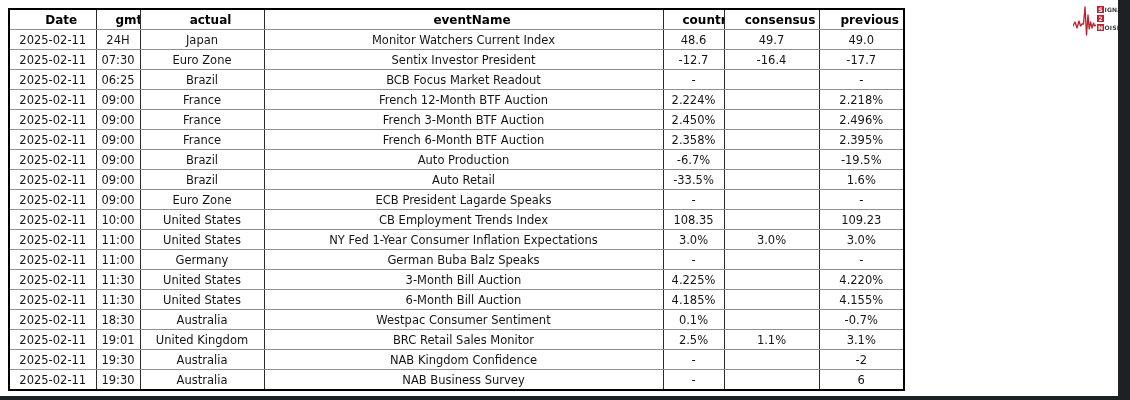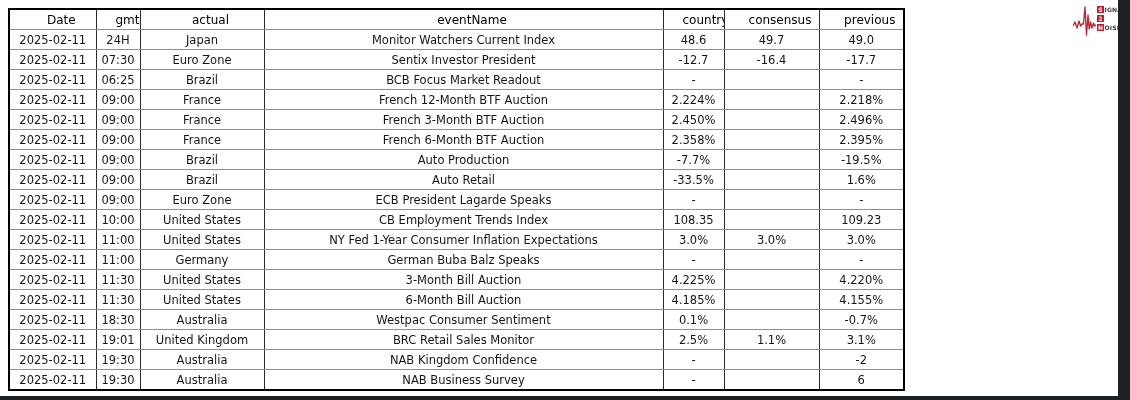--- a/index.html
+++ b/index.html
@@ -47,21 +47,21 @@
     border-top: 1px solid #909090;
     border-bottom: 1px solid #909090;
     height: 19px;
     padding: 0 2px;
     text-align: center;
     vertical-align: middle;
     white-space: nowrap;
     overflow: hidden;
   }
   table.calendar th {
-    font-weight: normal;
+    font-weight: bold;
     font-size: 12px;
     color: #000000;
     padding-left: 19px;
   }
   col.c-date      { width: 87px; }
   col.c-gmt       { width: 44px; }
   col.c-country   { width: 124px; }
   col.c-event     { width: 399px; }
   col.c-actual    { width: 61px; }
   col.c-consensus { width: 95px; }
@@ -186,21 +186,21 @@
           <td>French 6-Month BTF Auction</td>
           <td>2.358%</td>
           <td></td>
           <td>2.395%</td>
         </tr>
         <tr>
           <td>2025-02-11</td>
           <td>09:00</td>
           <td>Brazil</td>
           <td>Auto Production</td>
-          <td>-7.7%</td>
+          <td>-6.7%</td>
           <td></td>
           <td>-19.5%</td>
         </tr>
         <tr>
           <td>2025-02-11</td>
           <td>09:00</td>
           <td>Brazil</td>
           <td>Auto Retail</td>
           <td>-33.5%</td>
           <td></td>

